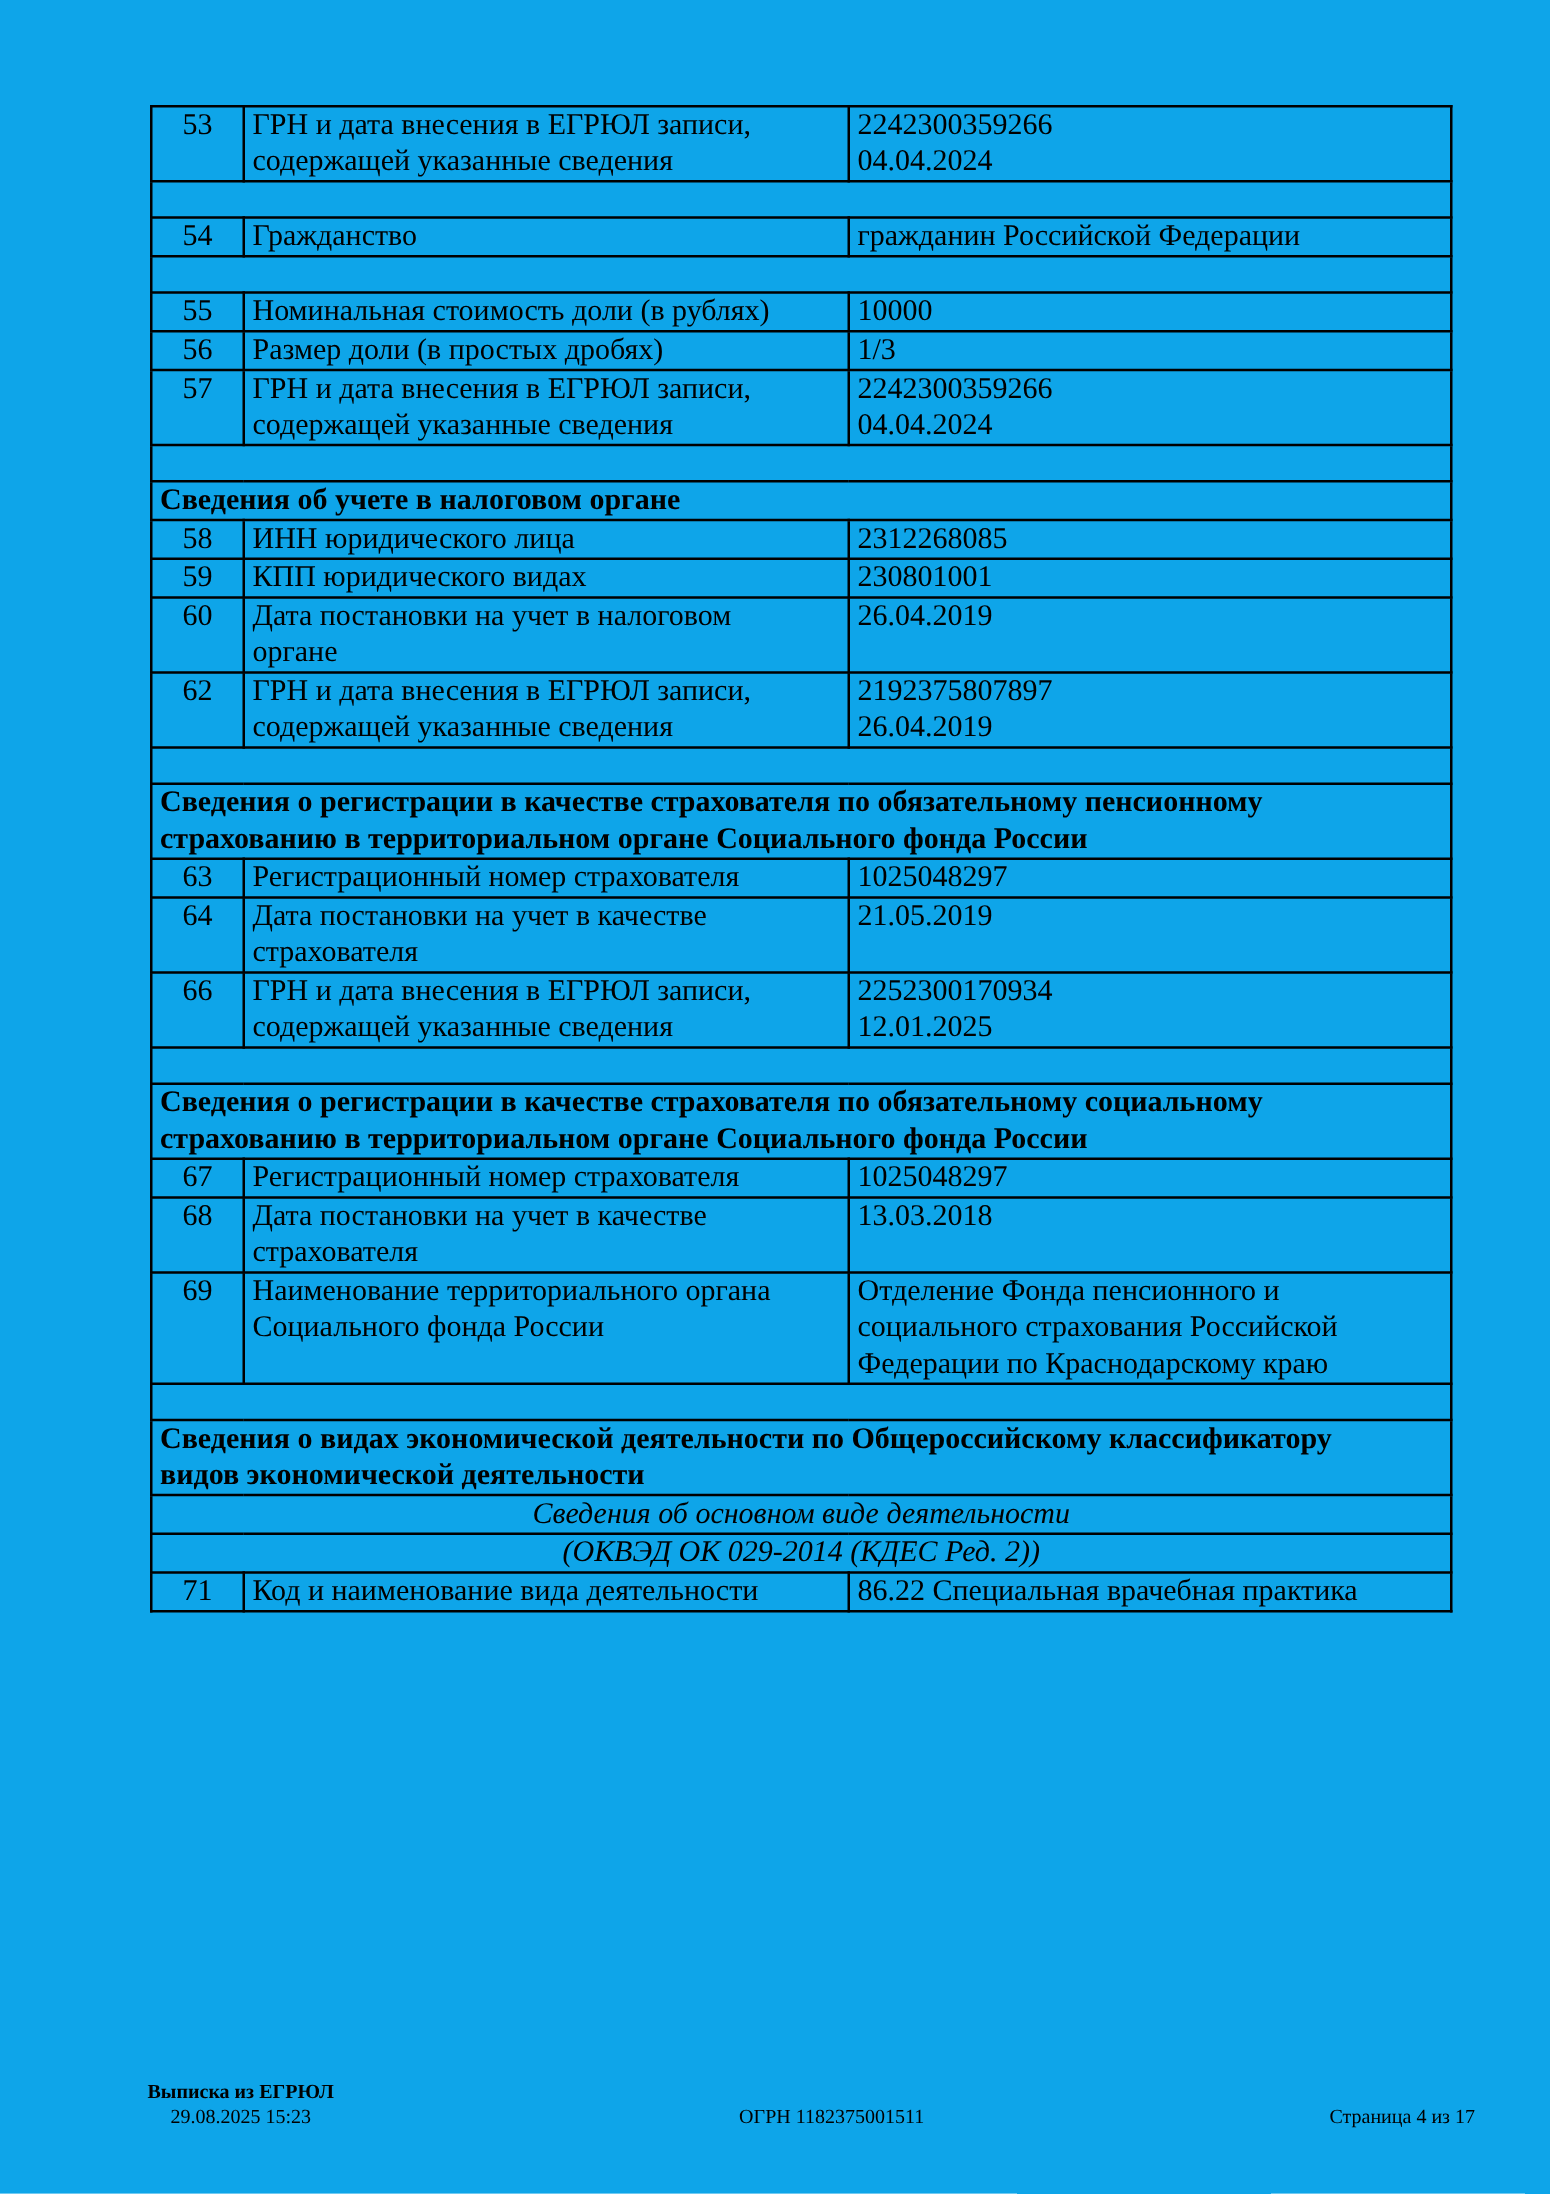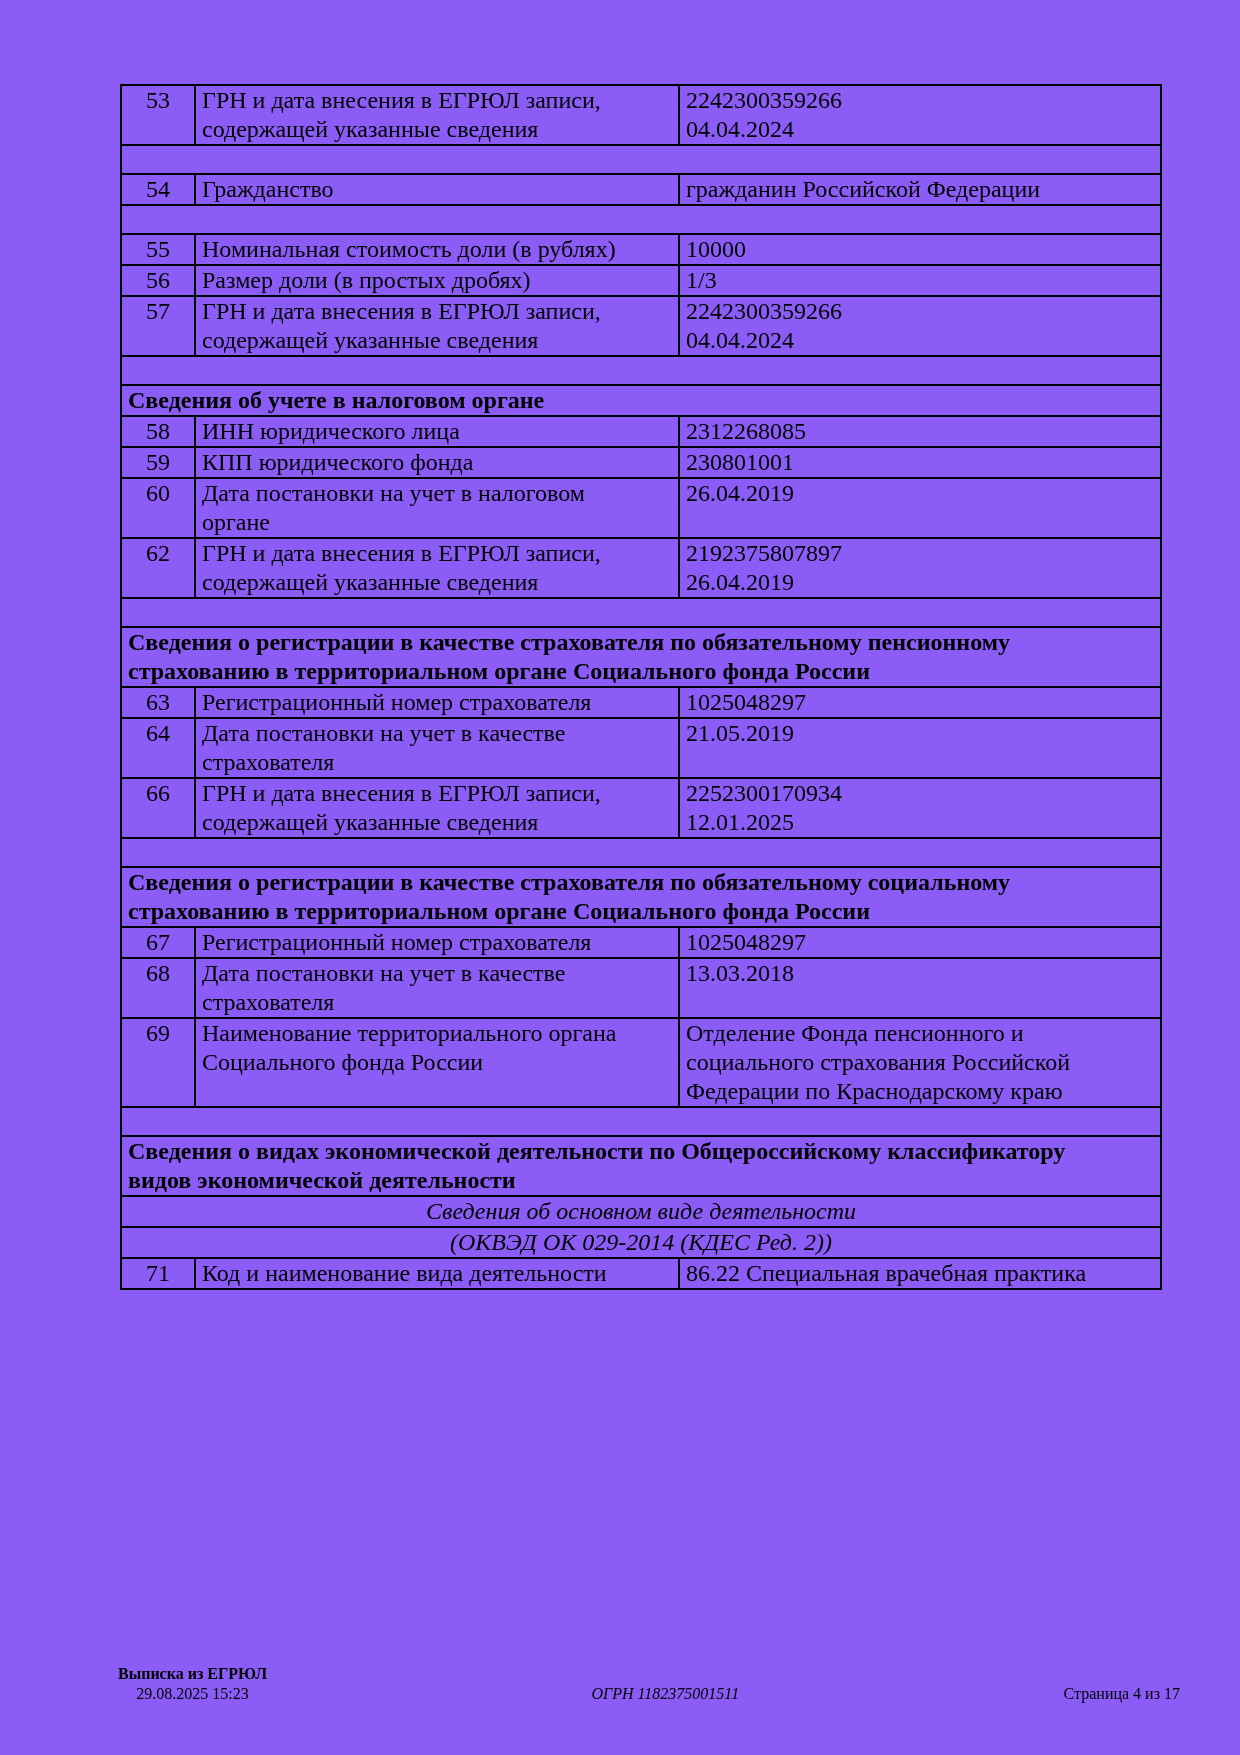--- a/index.html
+++ b/index.html
@@ -10,21 +10,21 @@
   body {
     width: 1240px;
     height: 1755px;
     position: relative;
     font-family: "Liberation Serif", "DejaVu Serif", serif;
     color: #000000;
   }
   .page {
     position: absolute;
     inset: 0;
-    background: #8b5cf6;
+    background: #0ea5e9;
     overflow: hidden;
     padding-left: 34px;
   }
   table.doc {
     position: absolute;
     left: 120px;
     top: 84px;
     width: 1040px;
     border-collapse: collapse;
     table-layout: fixed;
@@ -68,21 +68,21 @@
     right: 60px;
     top: 1664px;
     display: flex;
     justify-content: space-between;
     align-items: flex-end;
     font-size: 16px;
     line-height: 20px;
   }
   .footer .left-block { text-align: center; }
   .footer .doc-title { font-weight: bold; }
-  .footer .center-block { text-align: center; font-style: italic; }
+  .footer .center-block { text-align: center; }
   .footer .right-block { text-align: right; }
 </style>
 </head>
 <body>
 
 <div class="page">
 
   <table class="doc">
     <colgroup>
       <col style="width:74px">
@@ -131,21 +131,21 @@
         <tr>
           <td colspan="3" class="section">Сведения об учете в налоговом органе</td>
         </tr>
         <tr>
           <td class="num">58</td>
           <td class="label">ИНН юридического лица</td>
           <td class="value">2312268085</td>
         </tr>
         <tr>
           <td class="num">59</td>
-          <td class="label">КПП юридического фонда</td>
+          <td class="label">КПП юридического видах</td>
           <td class="value">230801001</td>
         </tr>
         <tr>
           <td class="num">60</td>
           <td class="label">Дата постановки на учет в налоговом
 органе</td>
           <td class="value">26.04.2019</td>
         </tr>
         <tr>
           <td class="num">62</td>

